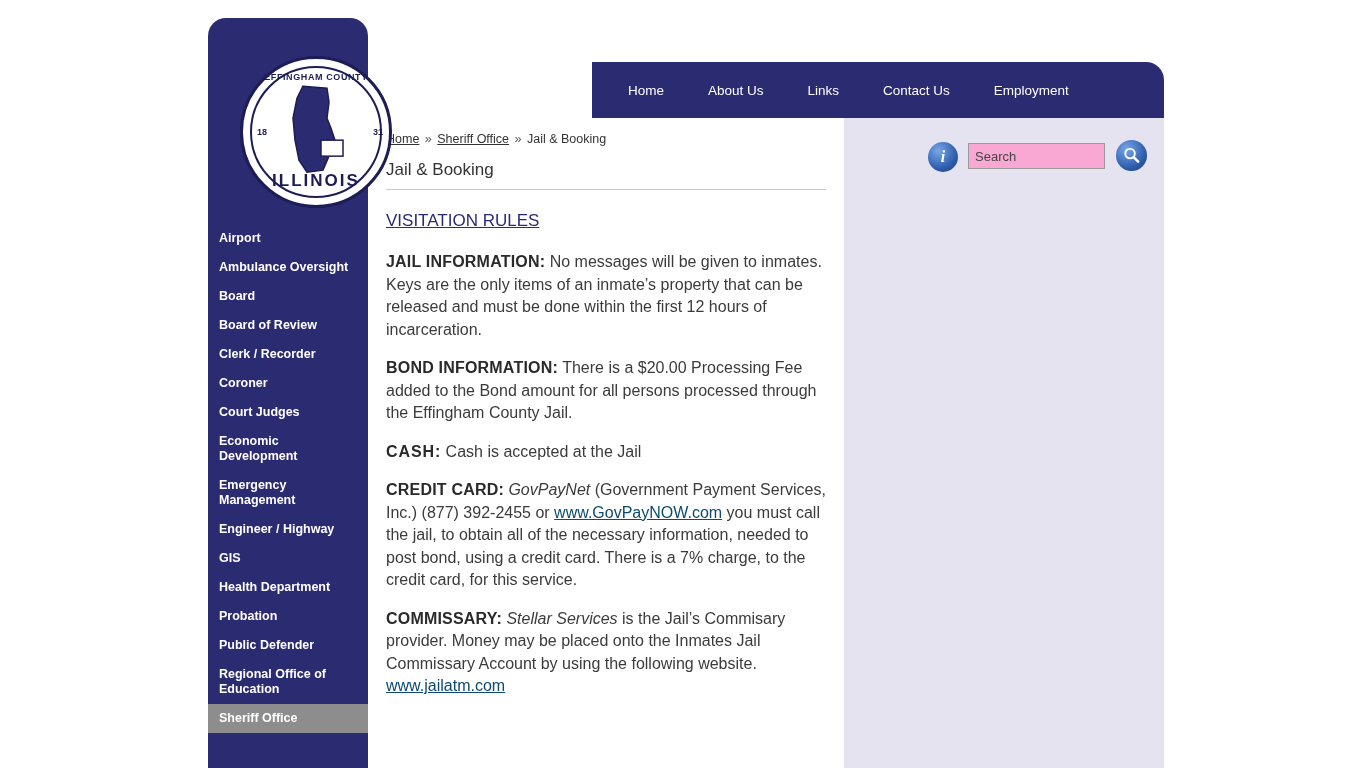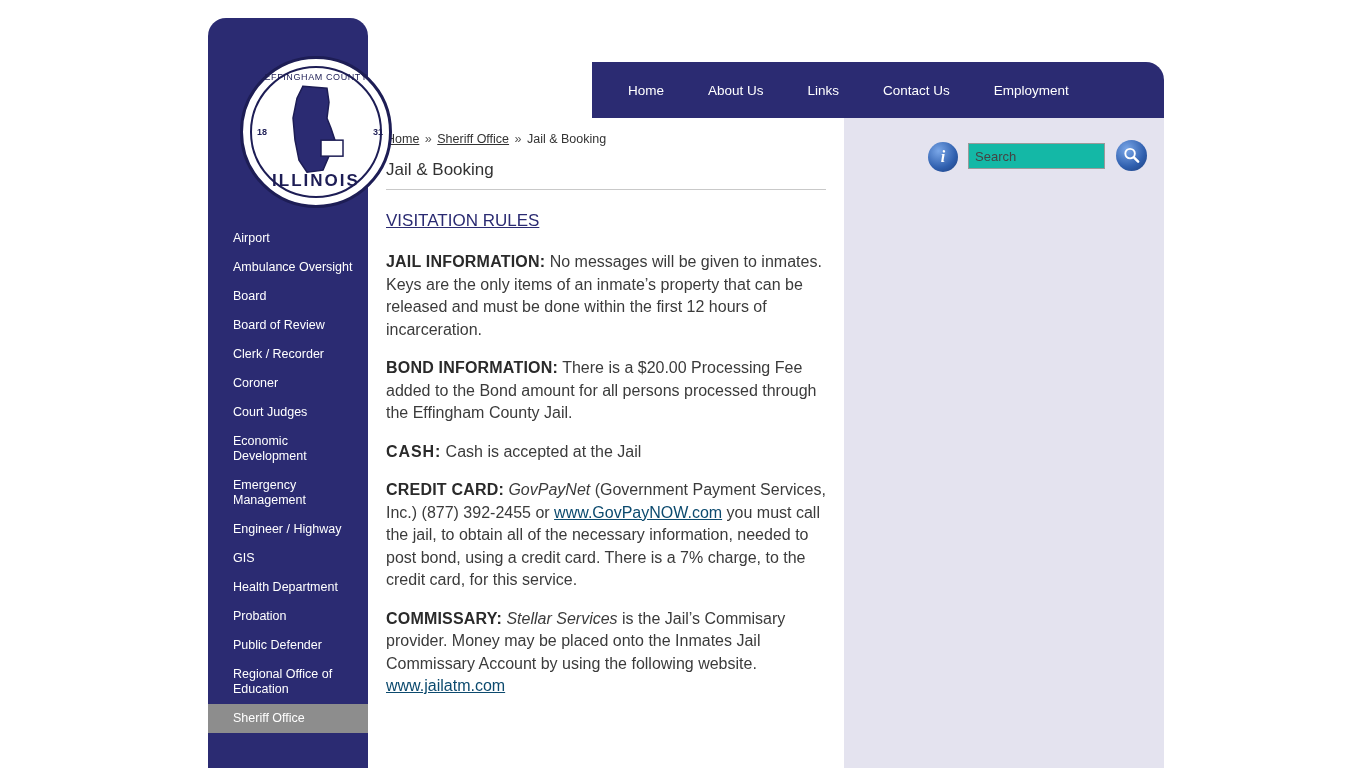--- a/index.html
+++ b/index.html
@@ -27,23 +27,24 @@
   }
   #nav-list {
     position: absolute;
     left: 0; top: 206px;
     width: 160px;
   }
   .nav-item {
     color: #ffffff;
     font-size: 12.5px;
     line-height: 15px;
-    padding: 7px 10px 7px 25px;
+    padding: 7px 10px 7px 11px;
     cursor: pointer;
     white-space: normal;
+    font-weight: bold;
   }
   .nav-item.active {
     background: #8d8d8d;
   }
 
   
   #seal {
     position: absolute;
     left: 240px; top: 56px;
     width: 152px; height: 152px;
@@ -58,21 +59,21 @@
     border-radius: 50%;
     border: 2px solid #1d1d55;
   }
   #seal .seal-top {
     position: absolute;
     top: 13px; left: 0; width: 100%;
     text-align: center;
     font-size: 9px;
     letter-spacing: 0.6px;
     color: #1d1d55;
-    font-weight: normal;
+    font-weight: bold;
   }
   #seal .seal-bottom {
     position: absolute;
     bottom: 14px; left: 0; width: 100%;
     text-align: center;
     font-size: 17px;
     letter-spacing: 2px;
     color: #1d1d55;
     font-weight: bold;
   }
@@ -138,21 +139,21 @@
     font-family: "Liberation Serif", serif;
     text-align: center;
     line-height: 30px;
     cursor: pointer;
   }
   #search-input {
     position: absolute;
     left: 124px; top: 25px;
     width: 137px; height: 26px;
     border: 1px solid #9a9a9a;
-    background: #14b8a6;
+    background: #f9a8d4;
     font-size: 13px;
     color: #444;
     padding: 2px 6px;
     font-family: "Liberation Sans", sans-serif;
   }
   #search-button {
     position: absolute;
     left: 272px; top: 22px;
     width: 31px; height: 31px;
     border-radius: 50%;

